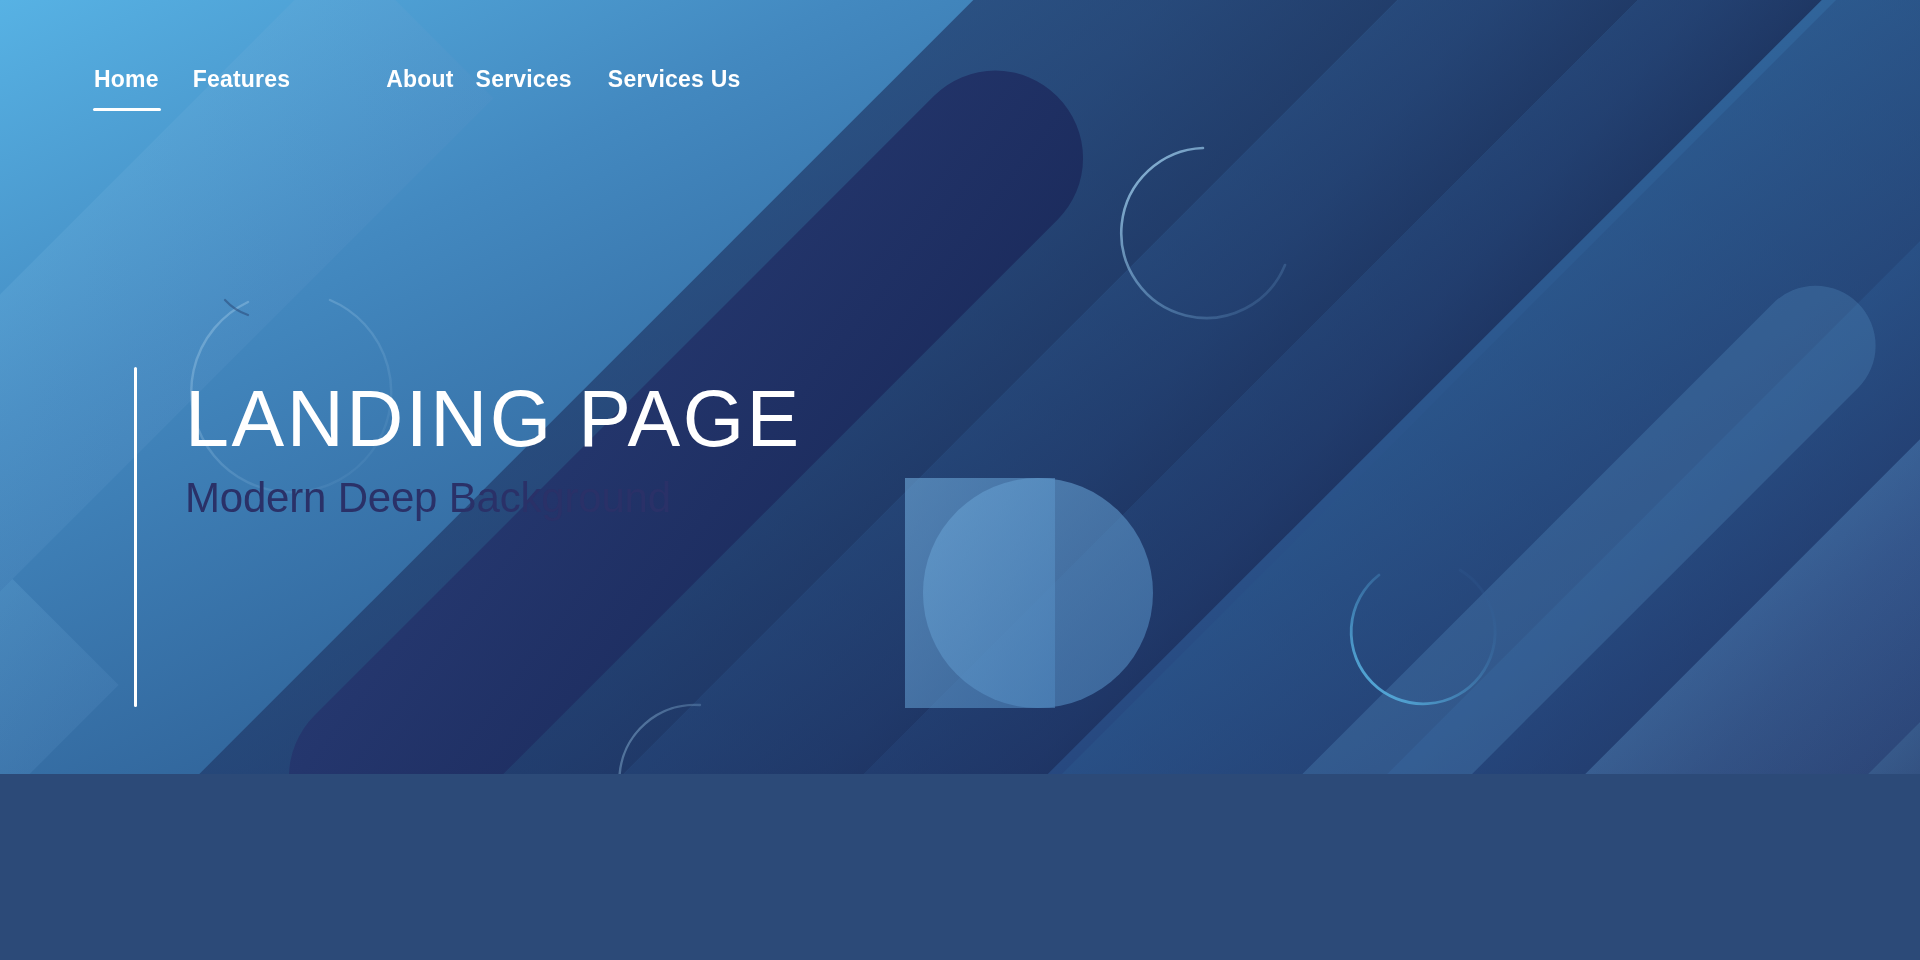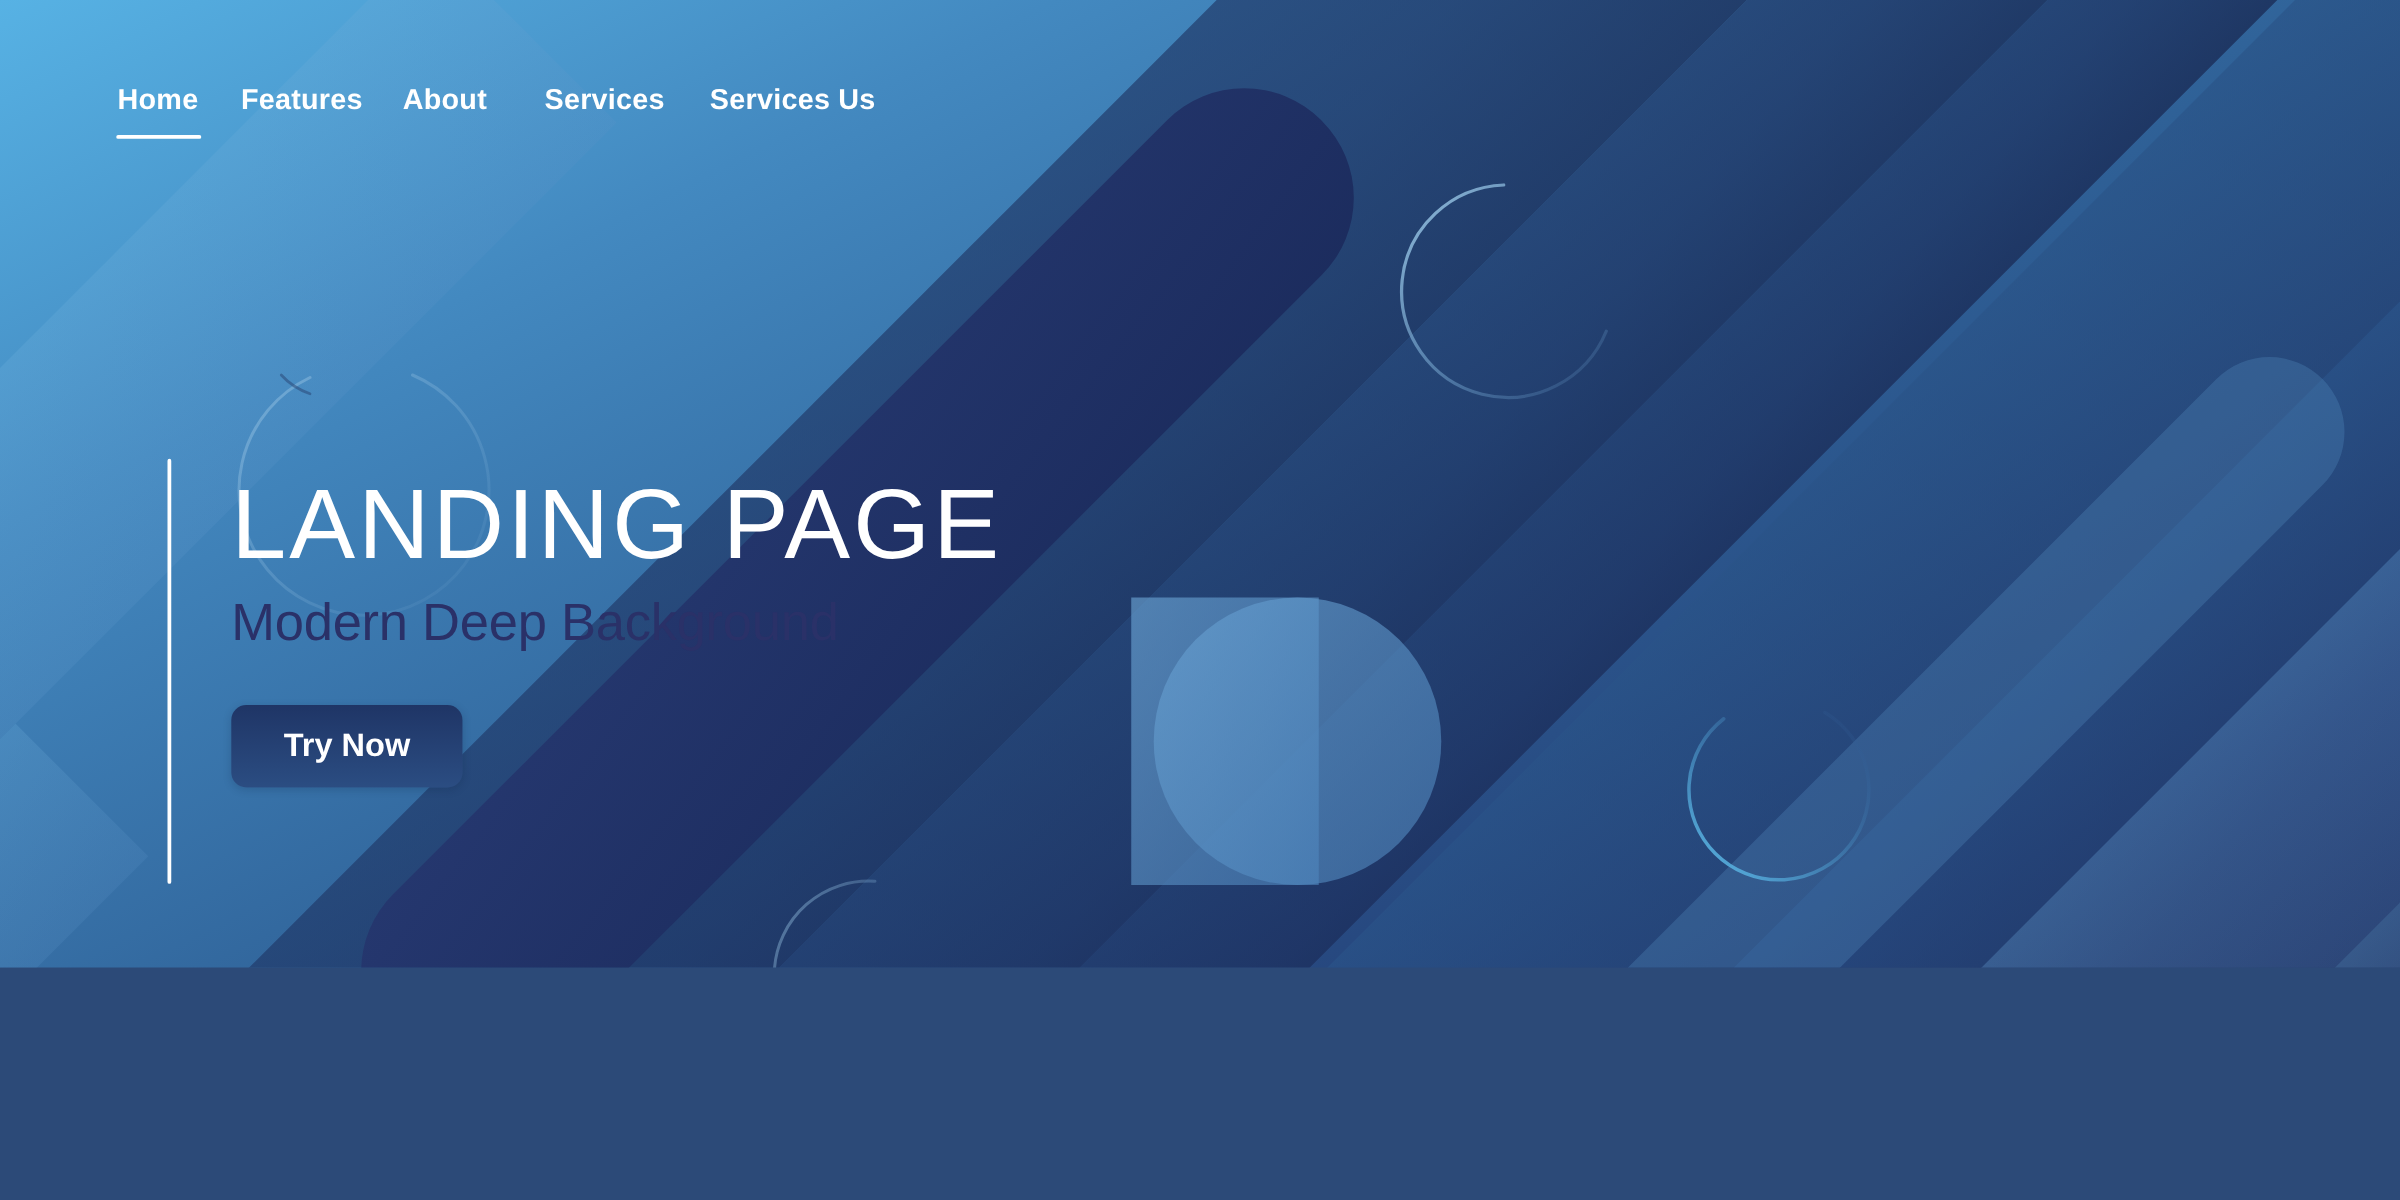--- a/index.html
+++ b/index.html
@@ -47,22 +47,22 @@
     color:#ffffff;
     font-size:23px;
     font-weight:600;
     letter-spacing:0.2px;
     text-decoration:none;
     white-space:nowrap;
     padding-bottom:18px;
     cursor:pointer;
   }
   .nav-link.nl-0 { margin-right:34px; }
-  .nav-link.nl-1 { margin-right:32px; }
-  .nav-link.nl-2 { margin-right:46px;text-align:right; }
+  .nav-link.nl-1 { margin-right:96px; }
+  .nav-link.nl-2 { margin-right:22px;text-align:right; }
   .nav-link.nl-3 { margin-right:36px;text-align:center; }
 
   .nav-link.active::after {
     content:"";
     position:absolute;
     left:-1px; right:-2px;
     bottom:0;
     height:3px;
     background:#ffffff;
     border-radius:2px;
@@ -293,18 +293,17 @@
 
   </nav>
 
   <section id="hero">
 
     <div id="hero-accent-line"></div>
 
     <div id="hero-content">
       <h1 id="hero-title">LANDING PAGE</h1>
       <h2 id="hero-subtitle">Modern Deep Background</h2>
-      <button id="try-now-button" type="button">Try Now</button>
     </div>
 
   </section>
 
 </div>
 
 </body></html>

